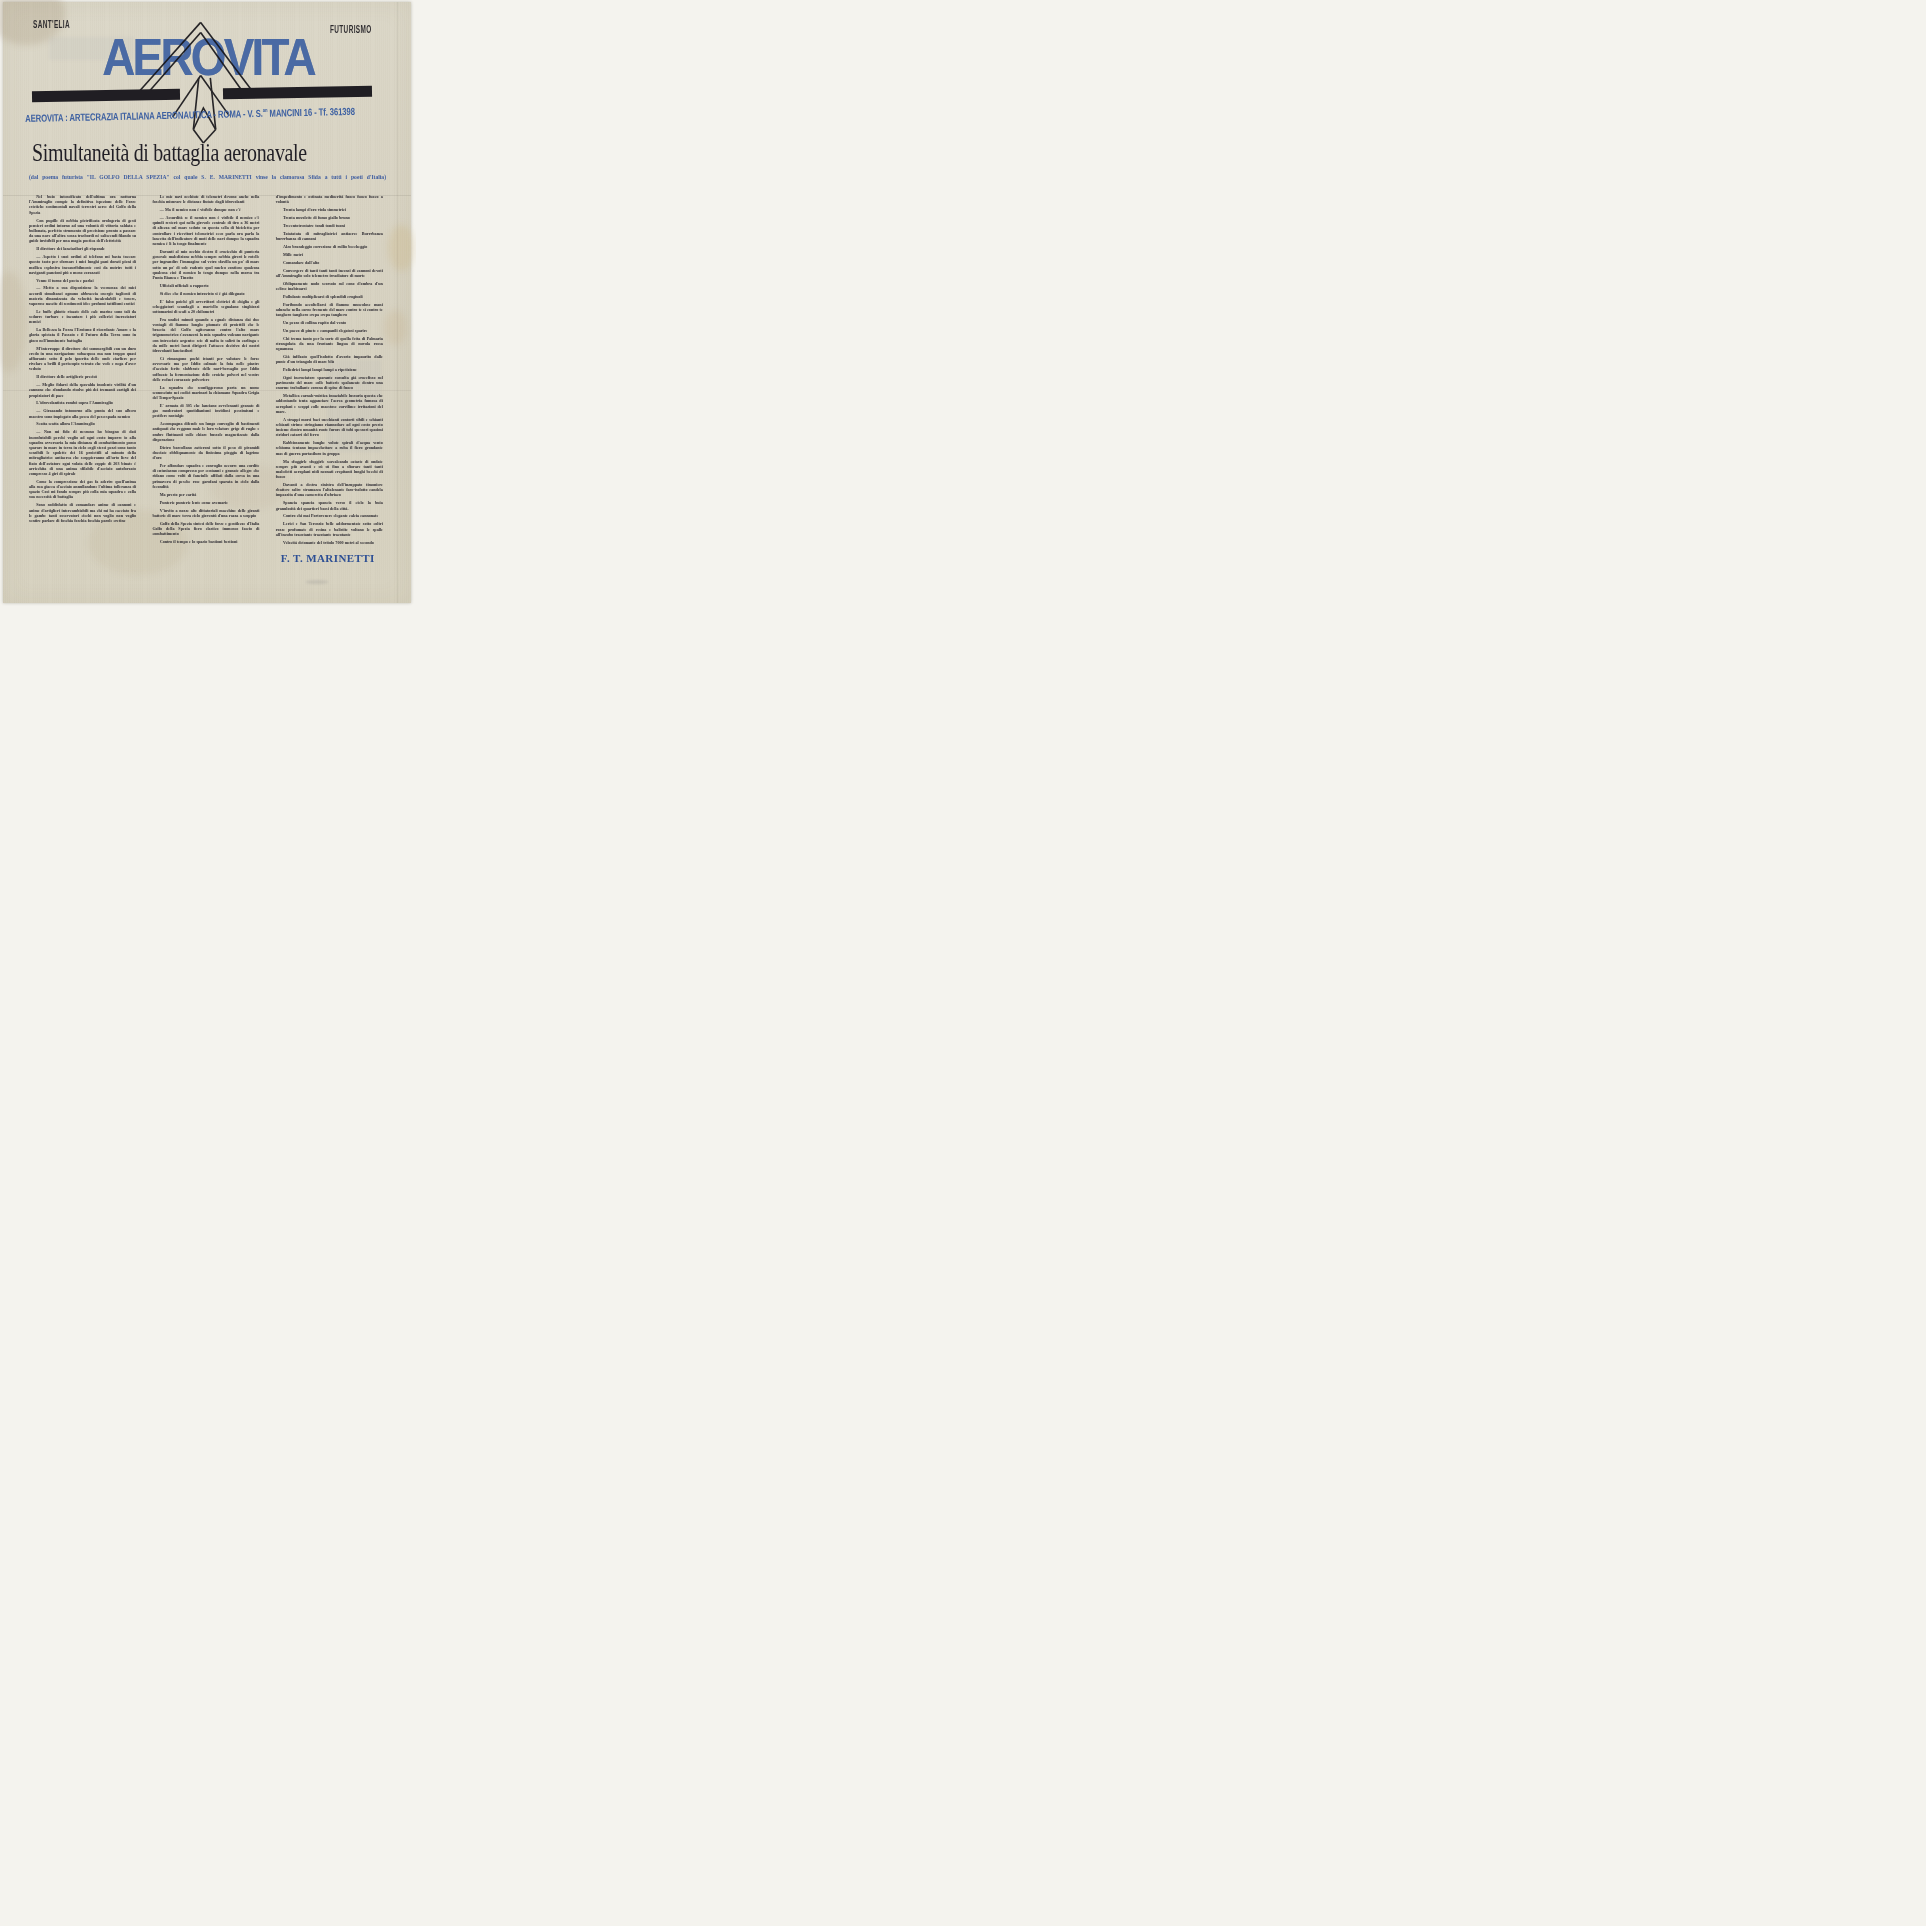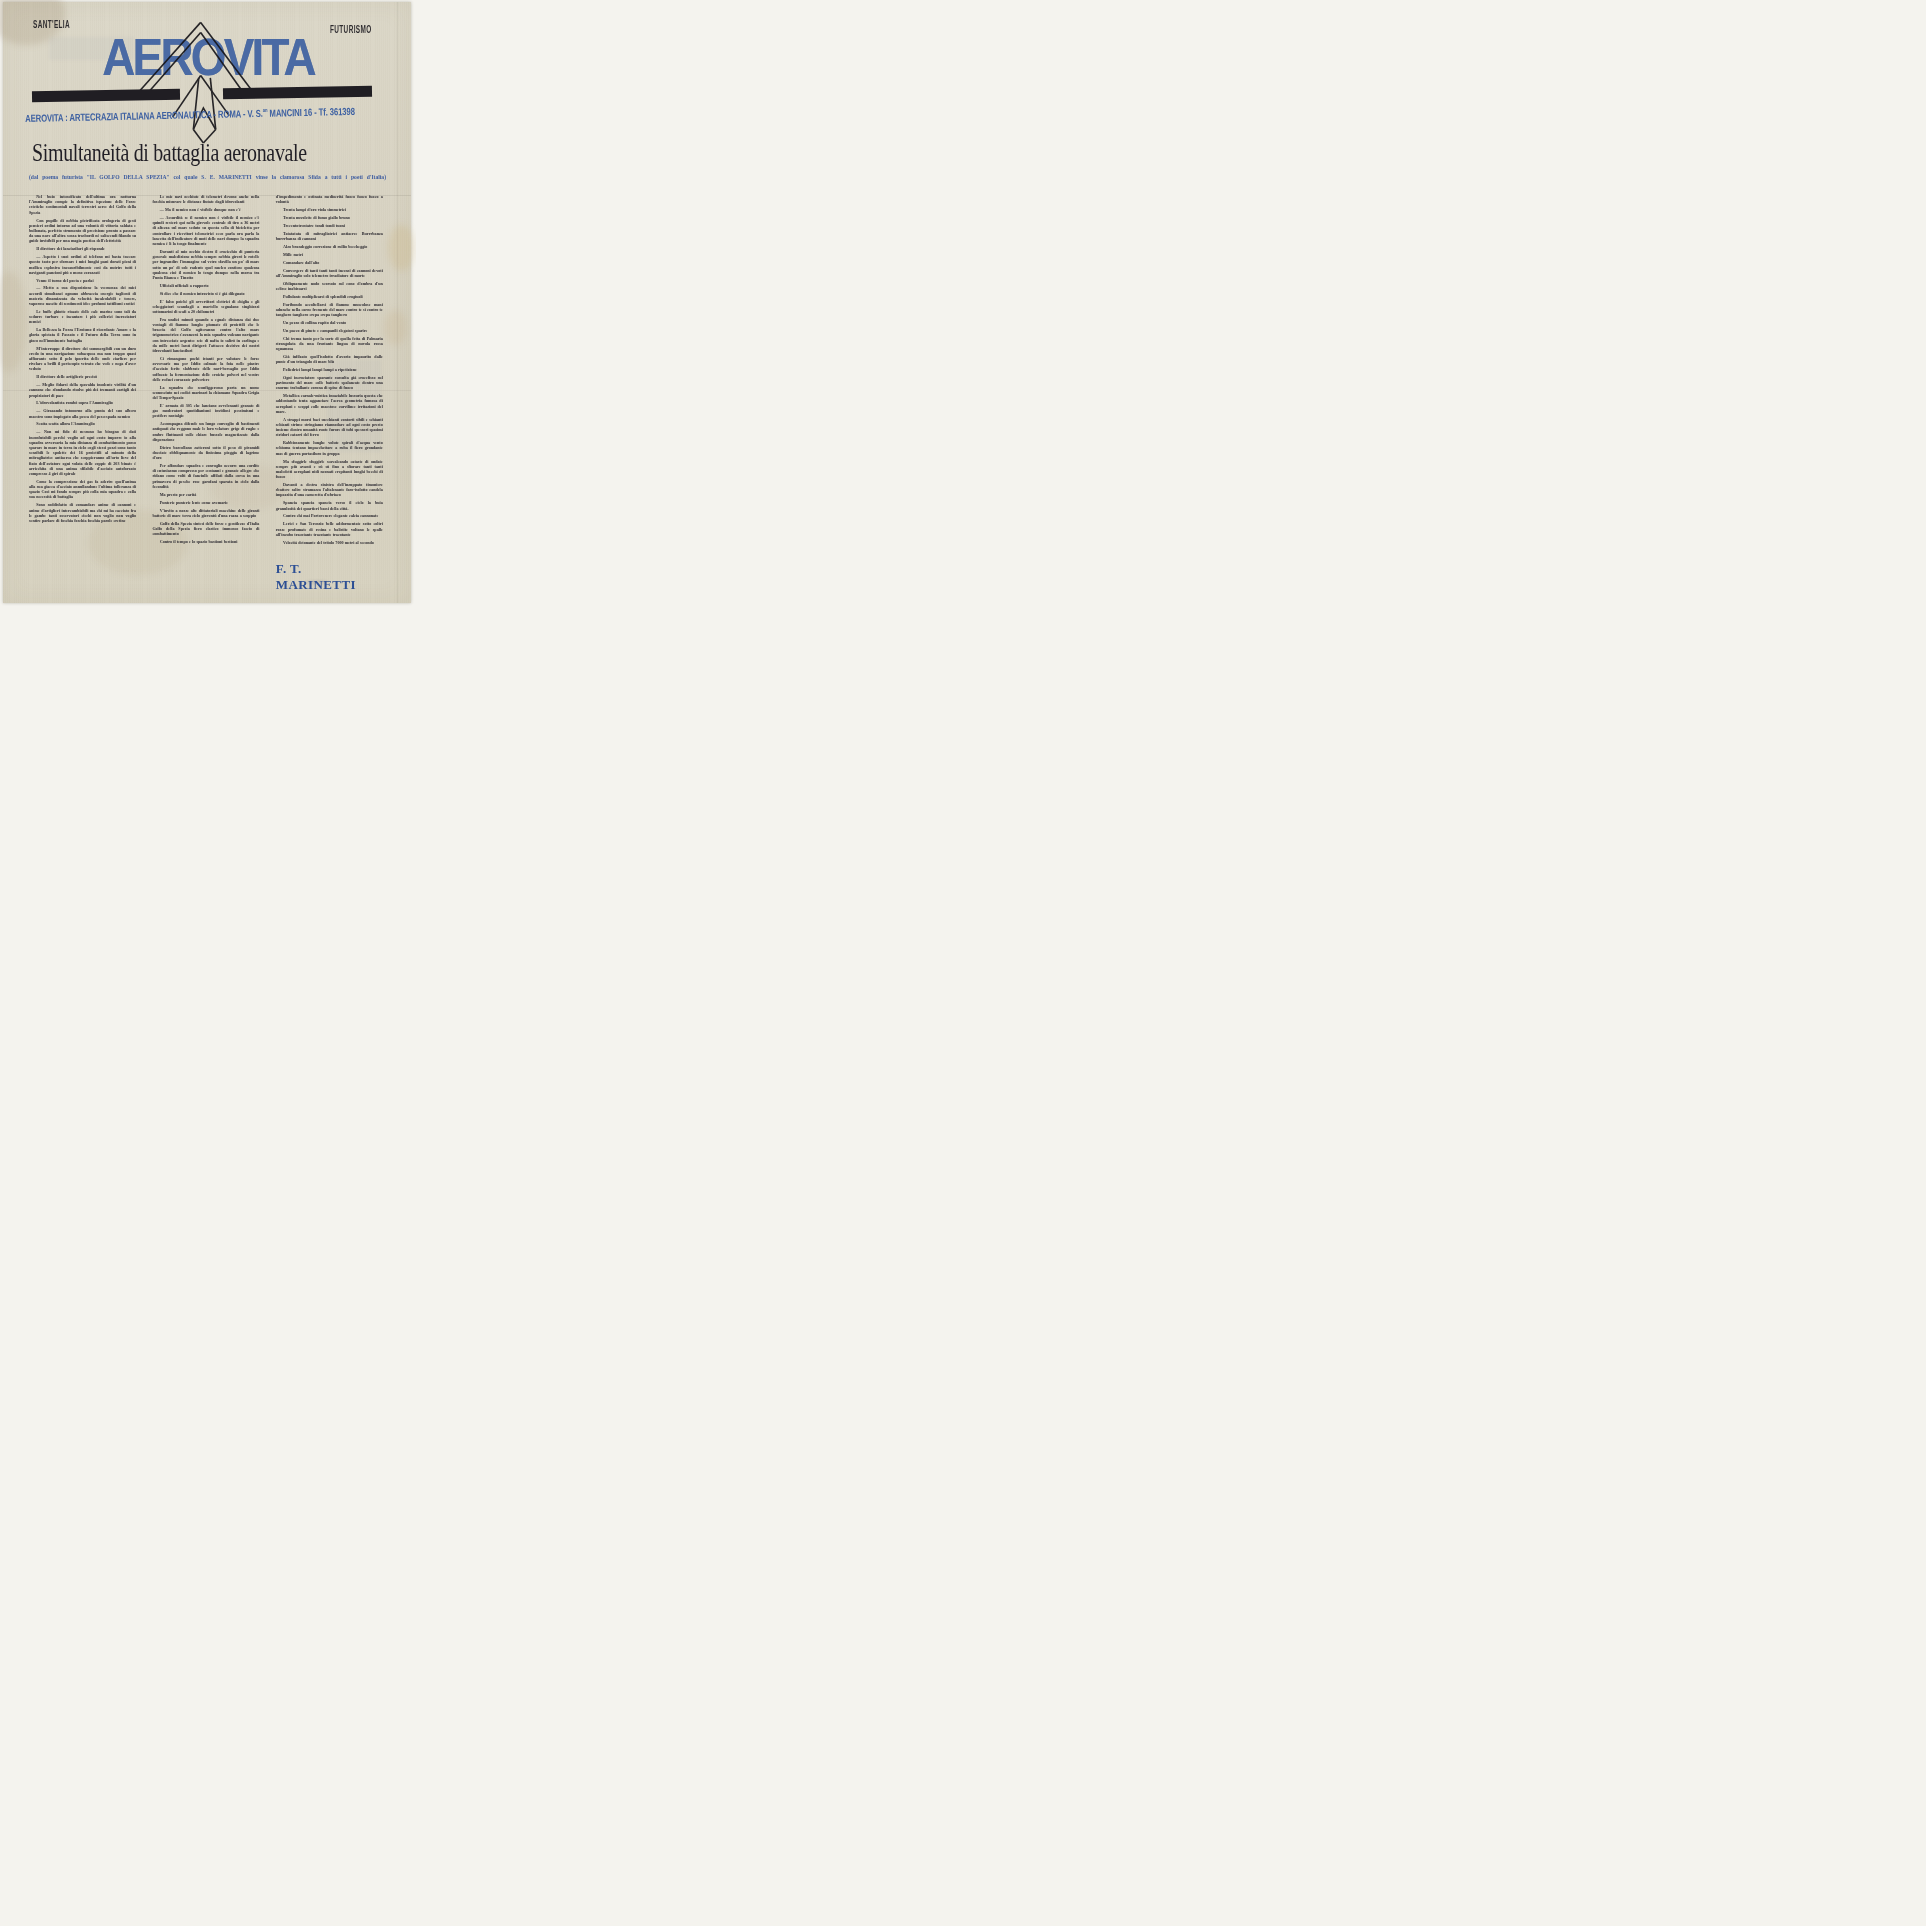--- a/index.html
+++ b/index.html
@@ -74,24 +74,24 @@
   }
   .para{
     margin:0 0 2.7px 0;
     font-size:4.1px;line-height:5.2px;
     font-weight:bold;color:#2c2a31;
     text-align:justify;text-indent:7.3px;
     word-spacing:0.2px;
   }
   .col3 .para:first-child{text-indent:0;}
   .signature{
-    margin-top:16px;padding-right:3.1px;
-    text-align:left;
+    margin-top:7px;padding-right:3.1px;
+    text-align:center;
     font-family:"Liberation Serif",serif;font-weight:bold;
-    font-size:13px;letter-spacing:0.4px;color:#2d4f94;
+    font-size:11px;letter-spacing:0.4px;color:#2d4f94;
   }
   .ghost{position:absolute;pointer-events:none;filter:blur(1.5px);background:rgba(100,110,150,.05);}
   .smudge{position:absolute;width:22.3px;height:3.5px;border-radius:50%;
     background:rgba(80,80,95,.13);filter:blur(0.8px);pointer-events:none;}
 </style>
 </head>
 <body>
 
 <div class="paper">
 

